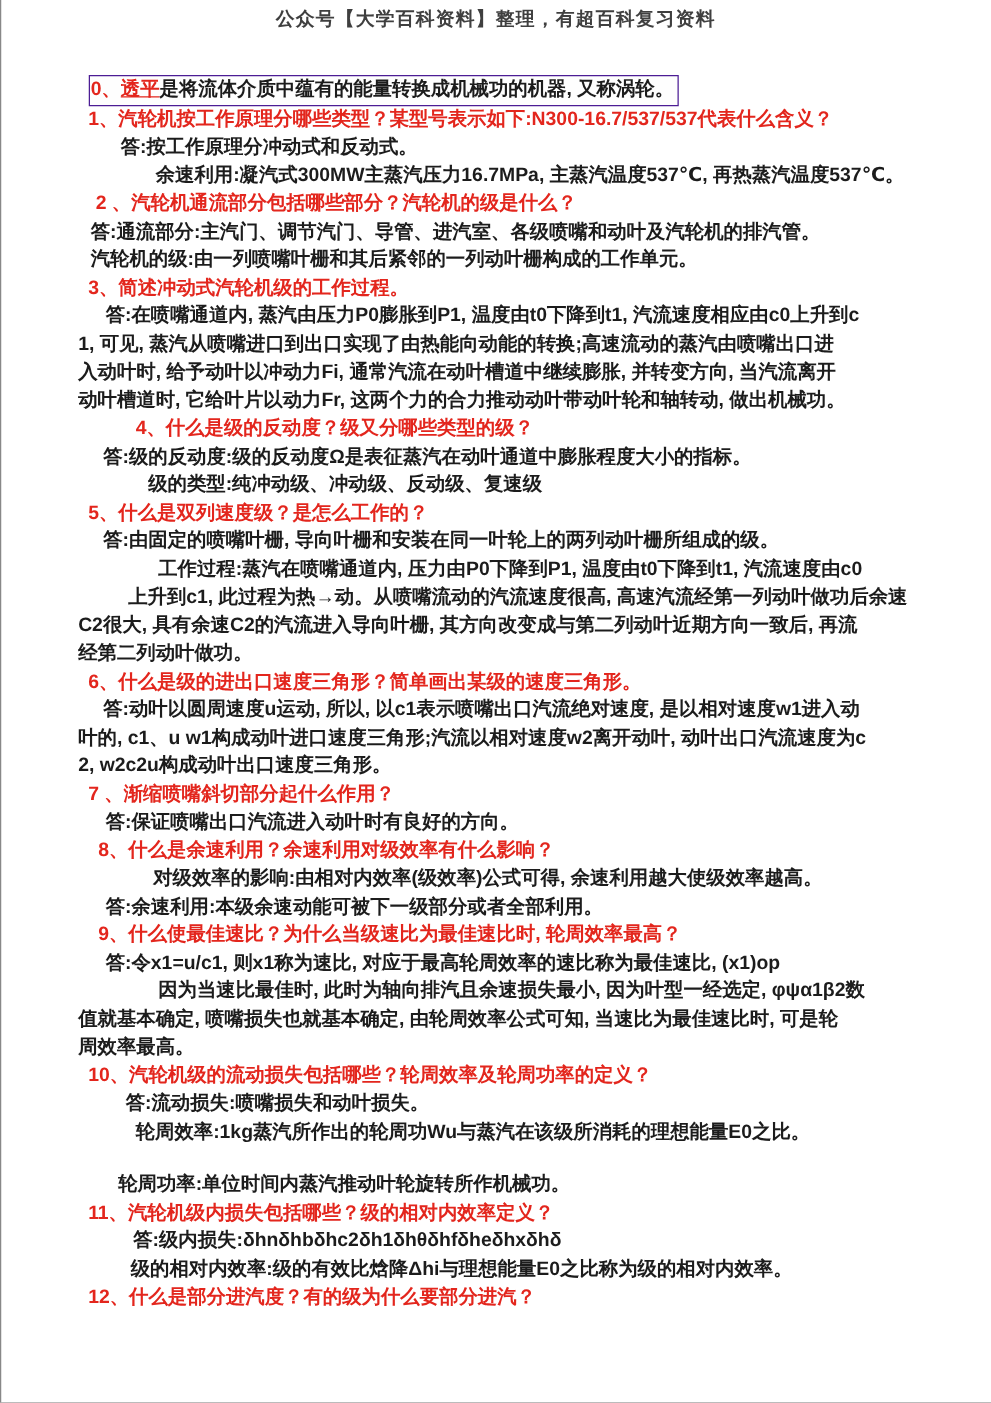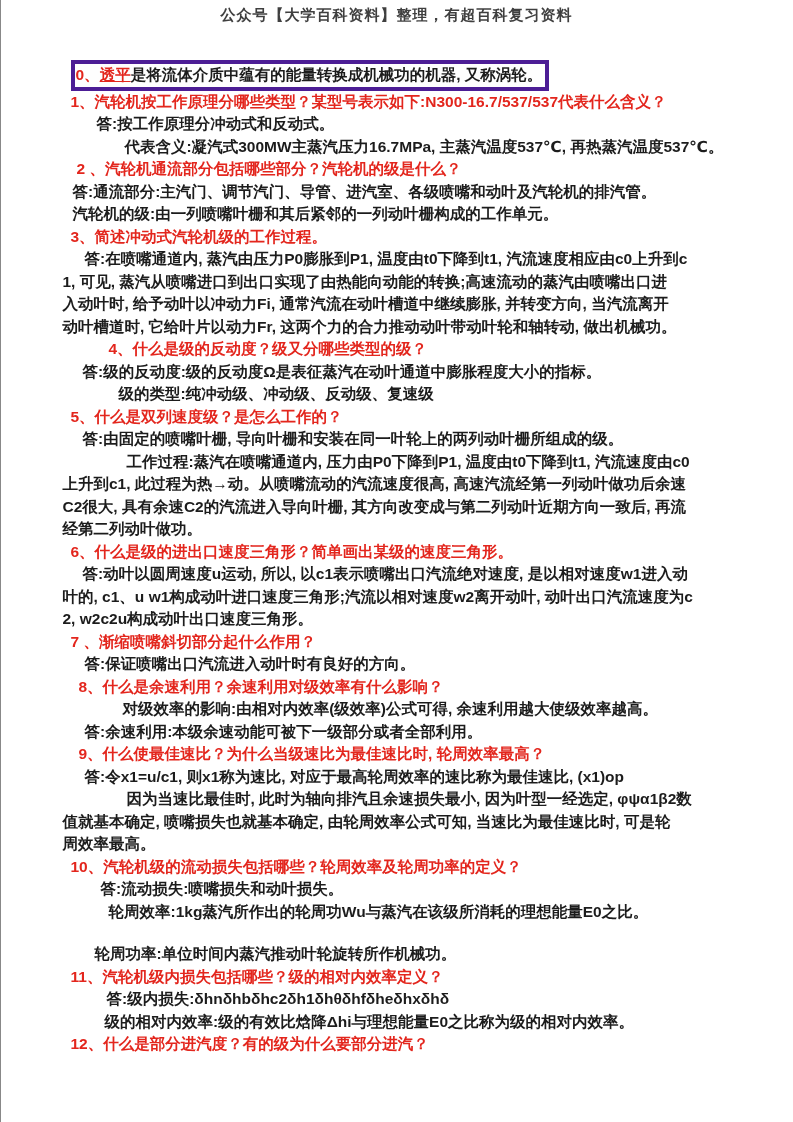--- a/index.html
+++ b/index.html
@@ -28,50 +28,50 @@
   .line{
     line-height:22.5px;
     font-size:15.5px;
     white-space:nowrap;
   }
   .red{color:#e3261d;font-weight:700;}
   .black{color:#1c1c1c;font-weight:600;}
   .underline{text-decoration:underline;}
   .boxed{
     display:inline-block;
-    border:4px solid #4c1d95;
+    border:1px solid #4c1d95;
     padding:0 3px 0 1px;
     background:#fefefe;
   }
 </style>
 </head>
 <body>
 
 <div class="page">
   <div class="header">公众号【大学百科资料】整理，有超百科复习资料</div>
   <div class="doc">
       <div class="line" style="padding-left: 8px;"><span class="boxed"><span class="red">0、</span><span class="red underline">透平</span><span class="black">是将流体介质中蕴有的能量转换成机械功的机器, 又称涡轮。</span></span></div>
       <div class="line" style="padding-left: 8px;"><span class="red">1、汽轮机按工作原理分哪些类型？某型号表示如下:N300-16.7/537/537代表什么含义？</span></div>
       <div class="line" style="padding-left: 34px;"><span class="black">答:按工作原理分冲动式和反动式。</span></div>
-      <div class="line" style="padding-left: 62px;"><span class="black">代表含义:凝汽式300MW主蒸汽压力16.7MPa, 主蒸汽温度537℃, 再热蒸汽温度537℃。</span></div>
+      <div class="line" style="padding-left: 62px;"><span class="black">余速利用:凝汽式300MW主蒸汽压力16.7MPa, 主蒸汽温度537℃, 再热蒸汽温度537℃。</span></div>
       <div class="line" style="padding-left: 14px;"><span class="red">2 、汽轮机通流部分包括哪些部分？汽轮机的级是什么？</span></div>
       <div class="line" style="padding-left: 10px;"><span class="black">答:通流部分:主汽门、调节汽门、导管、进汽室、各级喷嘴和动叶及汽轮机的排汽管。</span></div>
       <div class="line" style="padding-left: 10px;"><span class="black">汽轮机的级:由一列喷嘴叶栅和其后紧邻的一列动叶栅构成的工作单元。</span></div>
       <div class="line" style="padding-left: 8px;"><span class="red">3、简述冲动式汽轮机级的工作过程。</span></div>
       <div class="line" style="padding-left: 22px;"><span class="black">答:在喷嘴通道内, 蒸汽由压力P0膨胀到P1, 温度由t0下降到t1, 汽流速度相应由c0上升到c</span></div>
       <div class="line" style="padding-left: 0px;"><span class="black">1, 可见, 蒸汽从喷嘴进口到出口实现了由热能向动能的转换;高速流动的蒸汽由喷嘴出口进</span></div>
       <div class="line" style="padding-left: 0px;"><span class="black">入动叶时, 给予动叶以冲动力Fi, 通常汽流在动叶槽道中继续膨胀, 并转变方向, 当汽流离开</span></div>
       <div class="line" style="padding-left: 0px;"><span class="black">动叶槽道时, 它给叶片以动力Fr, 这两个力的合力推动动叶带动叶轮和轴转动, 做出机械功。</span></div>
       <div class="line" style="padding-left: 8px; margin-left: 38px;"><span class="red">4、什么是级的反动度？级又分哪些类型的级？</span></div>
       <div class="line" style="padding-left: 20px;"><span class="black">答:级的反动度:级的反动度Ω是表征蒸汽在动叶通道中膨胀程度大小的指标。</span></div>
       <div class="line" style="padding-left: 56px;"><span class="black">级的类型:纯冲动级、冲动级、反动级、复速级</span></div>
       <div class="line" style="padding-left: 8px;"><span class="red">5、什么是双列速度级？是怎么工作的？</span></div>
       <div class="line" style="padding-left: 20px;"><span class="black">答:由固定的喷嘴叶栅, 导向叶栅和安装在同一叶轮上的两列动叶栅所组成的级。</span></div>
       <div class="line" style="padding-left: 64px;"><span class="black">工作过程:蒸汽在喷嘴通道内, 压力由P0下降到P1, 温度由t0下降到t1, 汽流速度由c0</span></div>
-      <div class="line" style="padding-left: 0px;"><span class="black">上升到c1, 此过程为热→动。从喷嘴流动的汽流速度很高, 高速汽流经第一列动叶做功后余速</span></div>
+      <div class="line" style="padding-left: 0px; margin-left: 40px;"><span class="black">上升到c1, 此过程为热→动。从喷嘴流动的汽流速度很高, 高速汽流经第一列动叶做功后余速</span></div>
       <div class="line" style="padding-left: 0px;"><span class="black">C2很大, 具有余速C2的汽流进入导向叶栅, 其方向改变成与第二列动叶近期方向一致后, 再流</span></div>
       <div class="line" style="padding-left: 0px;"><span class="black">经第二列动叶做功。</span></div>
       <div class="line" style="padding-left: 8px;"><span class="red">6、什么是级的进出口速度三角形？简单画出某级的速度三角形。</span></div>
       <div class="line" style="padding-left: 20px;"><span class="black">答:动叶以圆周速度u运动, 所以, 以c1表示喷嘴出口汽流绝对速度, 是以相对速度w1进入动</span></div>
       <div class="line" style="padding-left: 0px;"><span class="black">叶的, c1、u w1构成动叶进口速度三角形;汽流以相对速度w2离开动叶, 动叶出口汽流速度为c</span></div>
       <div class="line" style="padding-left: 0px;"><span class="black">2, w2c2u构成动叶出口速度三角形。</span></div>
       <div class="line" style="padding-left: 8px;"><span class="red">7 、渐缩喷嘴斜切部分起什么作用？</span></div>
       <div class="line" style="padding-left: 22px;"><span class="black">答:保证喷嘴出口汽流进入动叶时有良好的方向。</span></div>
       <div class="line" style="padding-left: 16px;"><span class="red">8、什么是余速利用？余速利用对级效率有什么影响？</span></div>
       <div class="line" style="padding-left: 60px;"><span class="black">对级效率的影响:由相对内效率(级效率)公式可得, 余速利用越大使级效率越高。</span></div>

